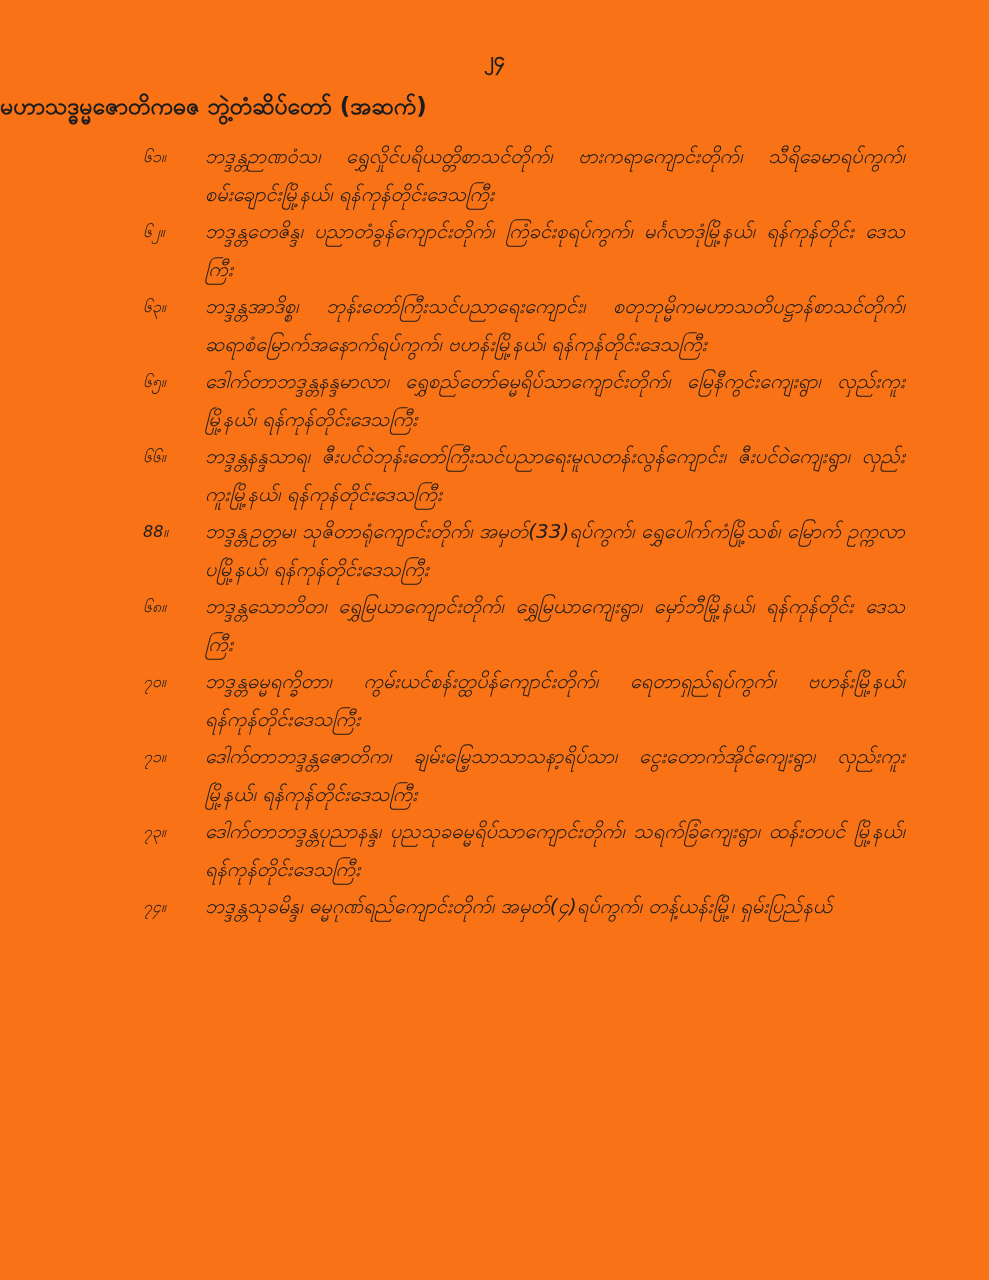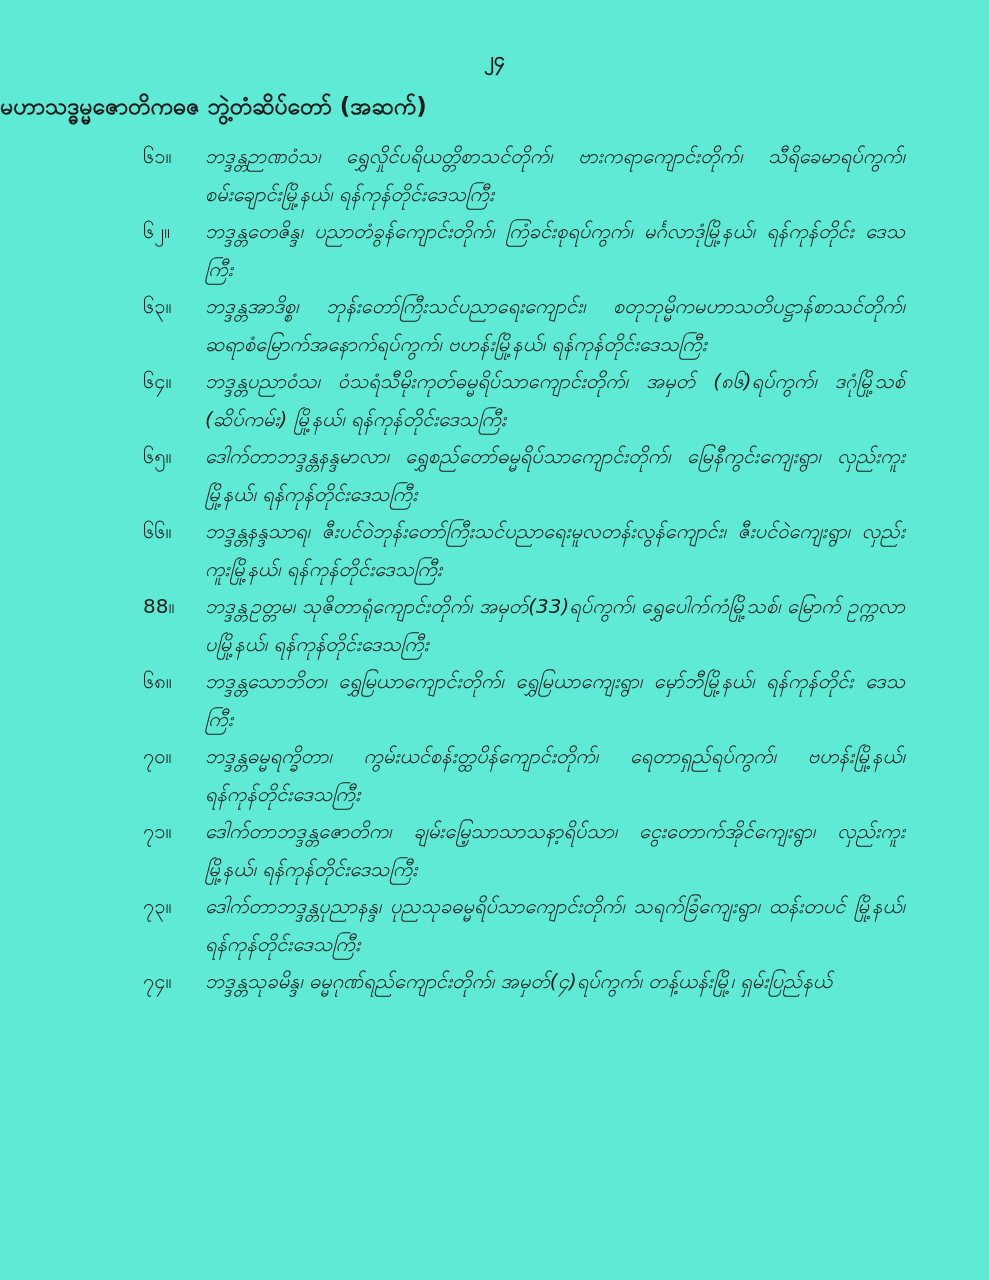--- a/index.html
+++ b/index.html
@@ -5,21 +5,21 @@
   html, body {
     margin: 0;
     padding: 0;
     background: #e8e8e8;
   }
   .page {
     position: relative;
     width: 989px;
     height: 1280px;
     margin: 0 auto;
-    background: #5eead4;
+    background: #f97316;
     color: #1c1c1c;
     font-family: "DejaVu Sans", "Liberation Sans", sans-serif;
     overflow: hidden;
     box-sizing: border-box;
     padding-top: 44px;
   }
   .page-number {
     text-align: center;
     font-size: 20px;
     font-weight: 700;
@@ -35,23 +35,24 @@
   .list {
     padding-left: 143px;
     padding-right: 84px;
   }
   .item {
     display: flex;
     align-items: flex-start;
   }
   .item-num {
     flex: 0 0 62px;
-    font-size: 20px;
+    font-size: 16px;
     line-height: 37.5px;
     white-space: nowrap;
+    font-style: italic;
   }
   .item-text {
     flex: 1 1 auto;
     font-size: 20px;
     line-height: 37.5px;
     text-align: justify;
     text-justify: inter-word;
     font-style: italic;
   }
   
@@ -75,24 +76,20 @@
       <div class="item">
         <div class="item-num">၆၂။</div>
         <div class="item-text">ဘဒ္ဒန္တတေဇိန္ဒ၊ ပညာတံခွန်ကျောင်းတိုက်၊ ကြံခင်းစုရပ်ကွက်၊ မင်္ဂလာဒုံမြို့နယ်၊ ရန်ကုန်တိုင်း ဒေသကြီး</div>
       </div>
 
       <div class="item">
         <div class="item-num">၆၃။</div>
         <div class="item-text">ဘဒ္ဒန္တအာဒိစ္စ၊ ဘုန်းတော်ကြီးသင်ပညာရေးကျောင်း၊ စတုဘုမ္မိကမဟာသတိပဋ္ဌာန်စာသင်တိုက်၊ ဆရာစံမြောက်အနောက်ရပ်ကွက်၊ ဗဟန်းမြို့နယ်၊ ရန်ကုန်တိုင်းဒေသကြီး</div>
       </div>
 
-      <div class="item">
-        <div class="item-num">၆၄။</div>
-        <div class="item-text">ဘဒ္ဒန္တပညာဝံသ၊ ဝံသရံသီမိုးကုတ်ဓမ္မရိပ်သာကျောင်းတိုက်၊ အမှတ် (၈၆)ရပ်ကွက်၊ ဒဂုံမြို့သစ် (ဆိပ်ကမ်း) မြို့နယ်၊ ရန်ကုန်တိုင်းဒေသကြီး</div>
-      </div>
 
       <div class="item">
         <div class="item-num">၆၅။</div>
         <div class="item-text">ဒေါက်တာဘဒ္ဒန္တနန္ဒမာလာ၊ ရွှေစည်တော်ဓမ္မရိပ်သာကျောင်းတိုက်၊ မြေနီကွင်းကျေးရွာ၊ လှည်းကူးမြို့နယ်၊ ရန်ကုန်တိုင်းဒေသကြီး</div>
       </div>
 
       <div class="item">
         <div class="item-num">၆၆။</div>
         <div class="item-text">ဘဒ္ဒန္တနန္ဒသာရ၊ ဇီးပင်ဝဲဘုန်းတော်ကြီးသင်ပညာရေးမူလတန်းလွန်ကျောင်း၊ ဇီးပင်ဝဲကျေးရွာ၊ လှည်းကူးမြို့နယ်၊ ရန်ကုန်တိုင်းဒေသကြီး</div>
       </div>

